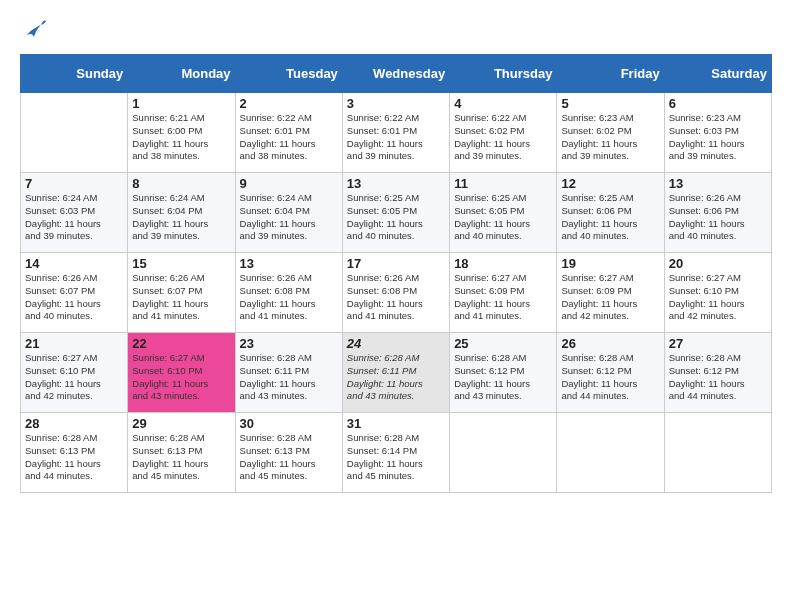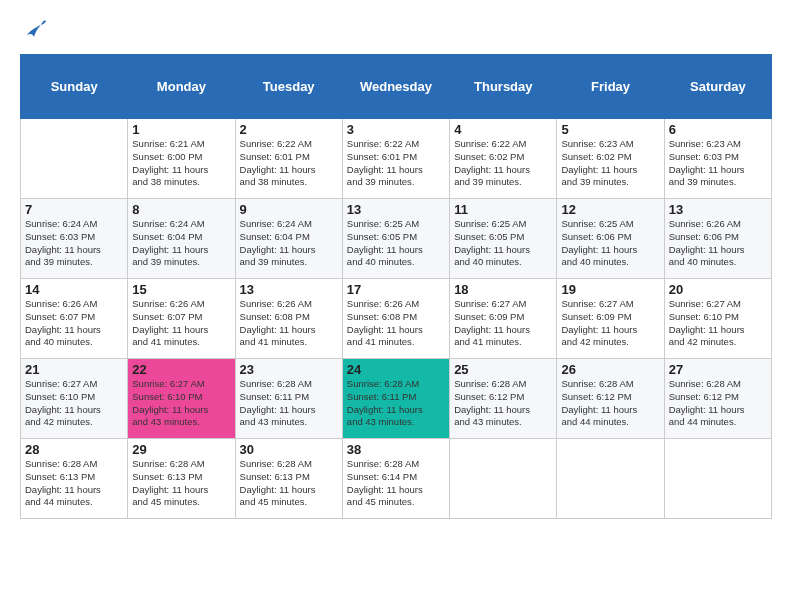--- a/index.html
+++ b/index.html
@@ -48,22 +48,22 @@
     .calendar {
       width: 100%;
       border-collapse: collapse;
       border: 1px solid #ccc;
     }
     .calendar th {
       background: #2a6bb5;
       color: #fff;
       font-size: 13px;
       font-weight: bold;
-      padding: 24px 4px;
-      text-align: center;
+      padding: 11px 4px;
+      text-align: right;
       border: 1px solid #2a6bb5;
     }
     .calendar td {
       border: 1px solid #ccc;
       vertical-align: top;
       padding: 3px 4px;
       width: calc(100% / 7);
       height: 80px;
       background: #fff;
     }
@@ -214,21 +214,21 @@
             <div class="day-info">Sunrise: 6:27 AM<br>Sunset: 6:10 PM<br>Daylight: 11 hours<br>and 42 minutes.</div>
           </td>
           <td style="background: #ec4899;">
             <div class="day-num">22</div>
             <div class="day-info">Sunrise: 6:27 AM<br>Sunset: 6:10 PM<br>Daylight: 11 hours<br>and 43 minutes.</div>
           </td>
           <td style="background: rgb(245, 247, 250);">
             <div class="day-num">23</div>
             <div class="day-info">Sunrise: 6:28 AM<br>Sunset: 6:11 PM<br>Daylight: 11 hours<br>and 43 minutes.</div>
           </td>
-          <td style="background: #14b8a6;">
+          <td style="background: #e5e5e5; font-style: italic;">
             <div class="day-num">24</div>
             <div class="day-info">Sunrise: 6:28 AM<br>Sunset: 6:11 PM<br>Daylight: 11 hours<br>and 43 minutes.</div>
           </td>
           <td style="background: rgb(245, 247, 250);">
             <div class="day-num">25</div>
             <div class="day-info">Sunrise: 6:28 AM<br>Sunset: 6:12 PM<br>Daylight: 11 hours<br>and 43 minutes.</div>
           </td>
           <td style="background: rgb(245, 247, 250); margin-left: 43px;">
             <div class="day-num">26</div>
             <div class="day-info">Sunrise: 6:28 AM<br>Sunset: 6:12 PM<br>Daylight: 11 hours<br>and 44 minutes.</div>
@@ -245,21 +245,21 @@
           </td>
           <td>
             <div class="day-num">29</div>
             <div class="day-info">Sunrise: 6:28 AM<br>Sunset: 6:13 PM<br>Daylight: 11 hours<br>and 45 minutes.</div>
           </td>
           <td>
             <div class="day-num">30</div>
             <div class="day-info">Sunrise: 6:28 AM<br>Sunset: 6:13 PM<br>Daylight: 11 hours<br>and 45 minutes.</div>
           </td>
           <td>
-            <div class="day-num">38</div>
+            <div class="day-num">31</div>
             <div class="day-info">Sunrise: 6:28 AM<br>Sunset: 6:14 PM<br>Daylight: 11 hours<br>and 45 minutes.</div>
           </td>
           <td class="empty-cell"></td>
           <td class="empty-cell"></td>
           <td class="empty-cell"></td>
         </tr>
       </tbody>
   </table>
 </div>
 

